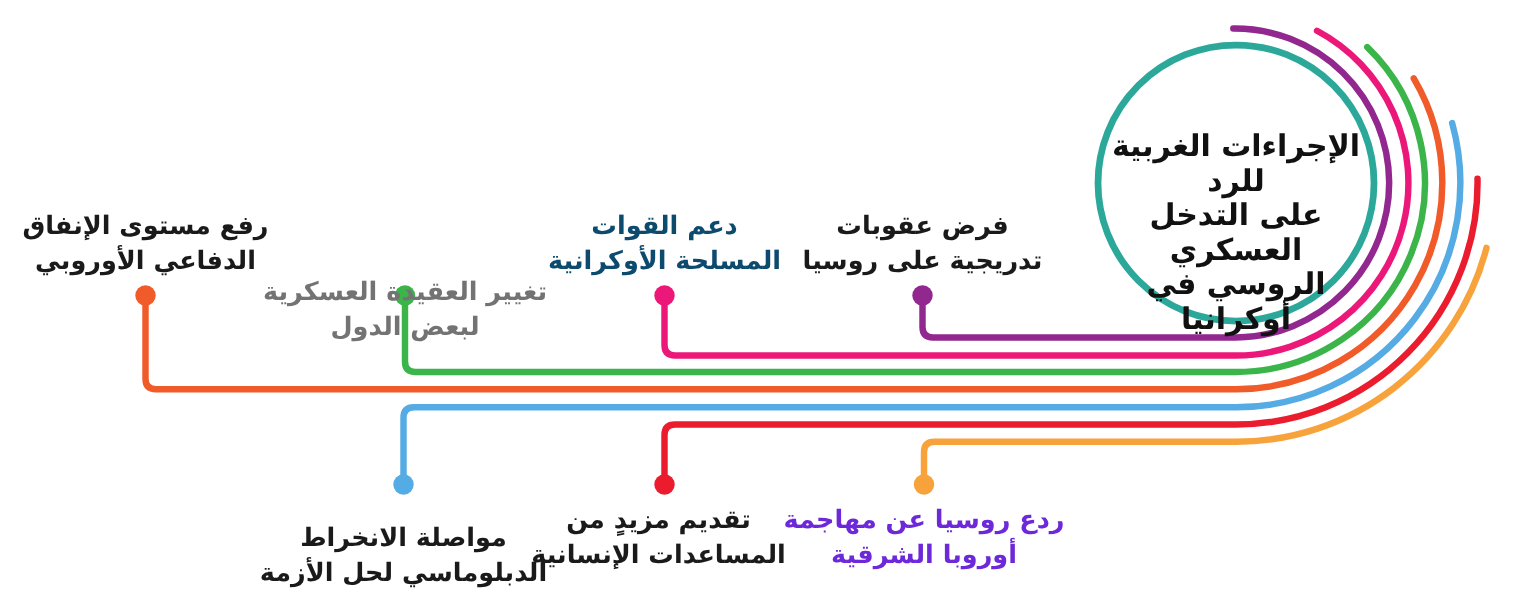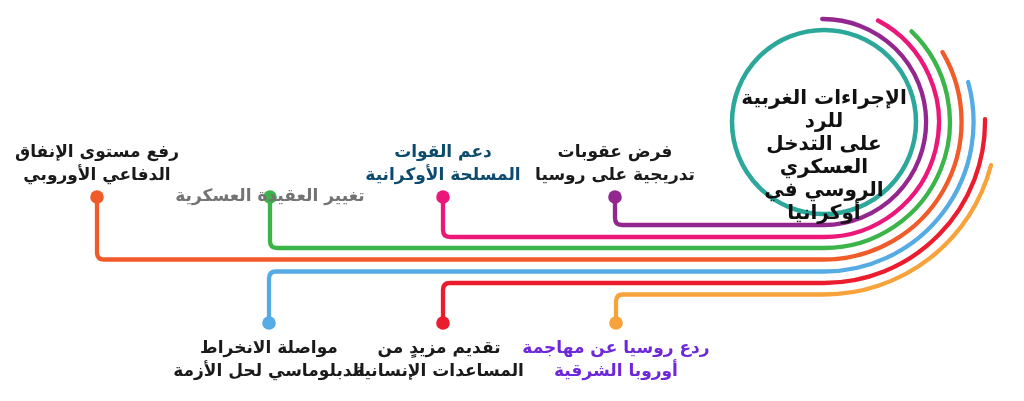--- a/index.html
+++ b/index.html
@@ -58,26 +58,27 @@
   <div class="branch-label" style="left: 510px; top: 140px; color: rgb(26, 26, 26);">
     <span class="lbl-line">فرض عقوبات</span>
     <span class="lbl-line">تدريجية على روسيا</span>
   </div>
   <div class="branch-label" style="left: 338px; top: 140px; color: #0c4a6e;">
     <span class="lbl-line">دعم القوات</span>
     <span class="lbl-line">المسلحة الأوكرانية</span>
   </div>
   <div class="branch-label" style="left: 165px; top: 140px; color: #737373; margin-top: 44px;">
     <span class="lbl-line">تغيير العقيدة العسكرية</span>
+    <span class="lbl-line">لبعض الدول</span>
   </div>
   <div class="branch-label" style="left: -8px; top: 140px; color: rgb(26, 26, 26);">
     <span class="lbl-line">رفع مستوى الإنفاق</span>
     <span class="lbl-line">الدفاعي الأوروبي</span>
   </div>
-  <div class="branch-label" style="left: 164px; top: 336px; color: rgb(26, 26, 26);">
+  <div class="branch-label" style="left: 164px; top: 348px; color: rgb(26, 26, 26);">
     <span class="lbl-line">مواصلة الانخراط</span>
     <span class="lbl-line">الدبلوماسي لحل الأزمة</span>
   </div>
   <div class="branch-label" style="left: 334px; top: 336px; color: rgb(26, 26, 26);">
     <span class="lbl-line">تقديم مزيدٍ من</span>
     <span class="lbl-line">المساعدات الإنسانية</span>
   </div>
   <div class="branch-label" style="left: 511px; top: 336px; color: #6d28d9;">
     <span class="lbl-line">ردع روسيا عن مهاجمة</span>
     <span class="lbl-line">أوروبا الشرقية</span>

